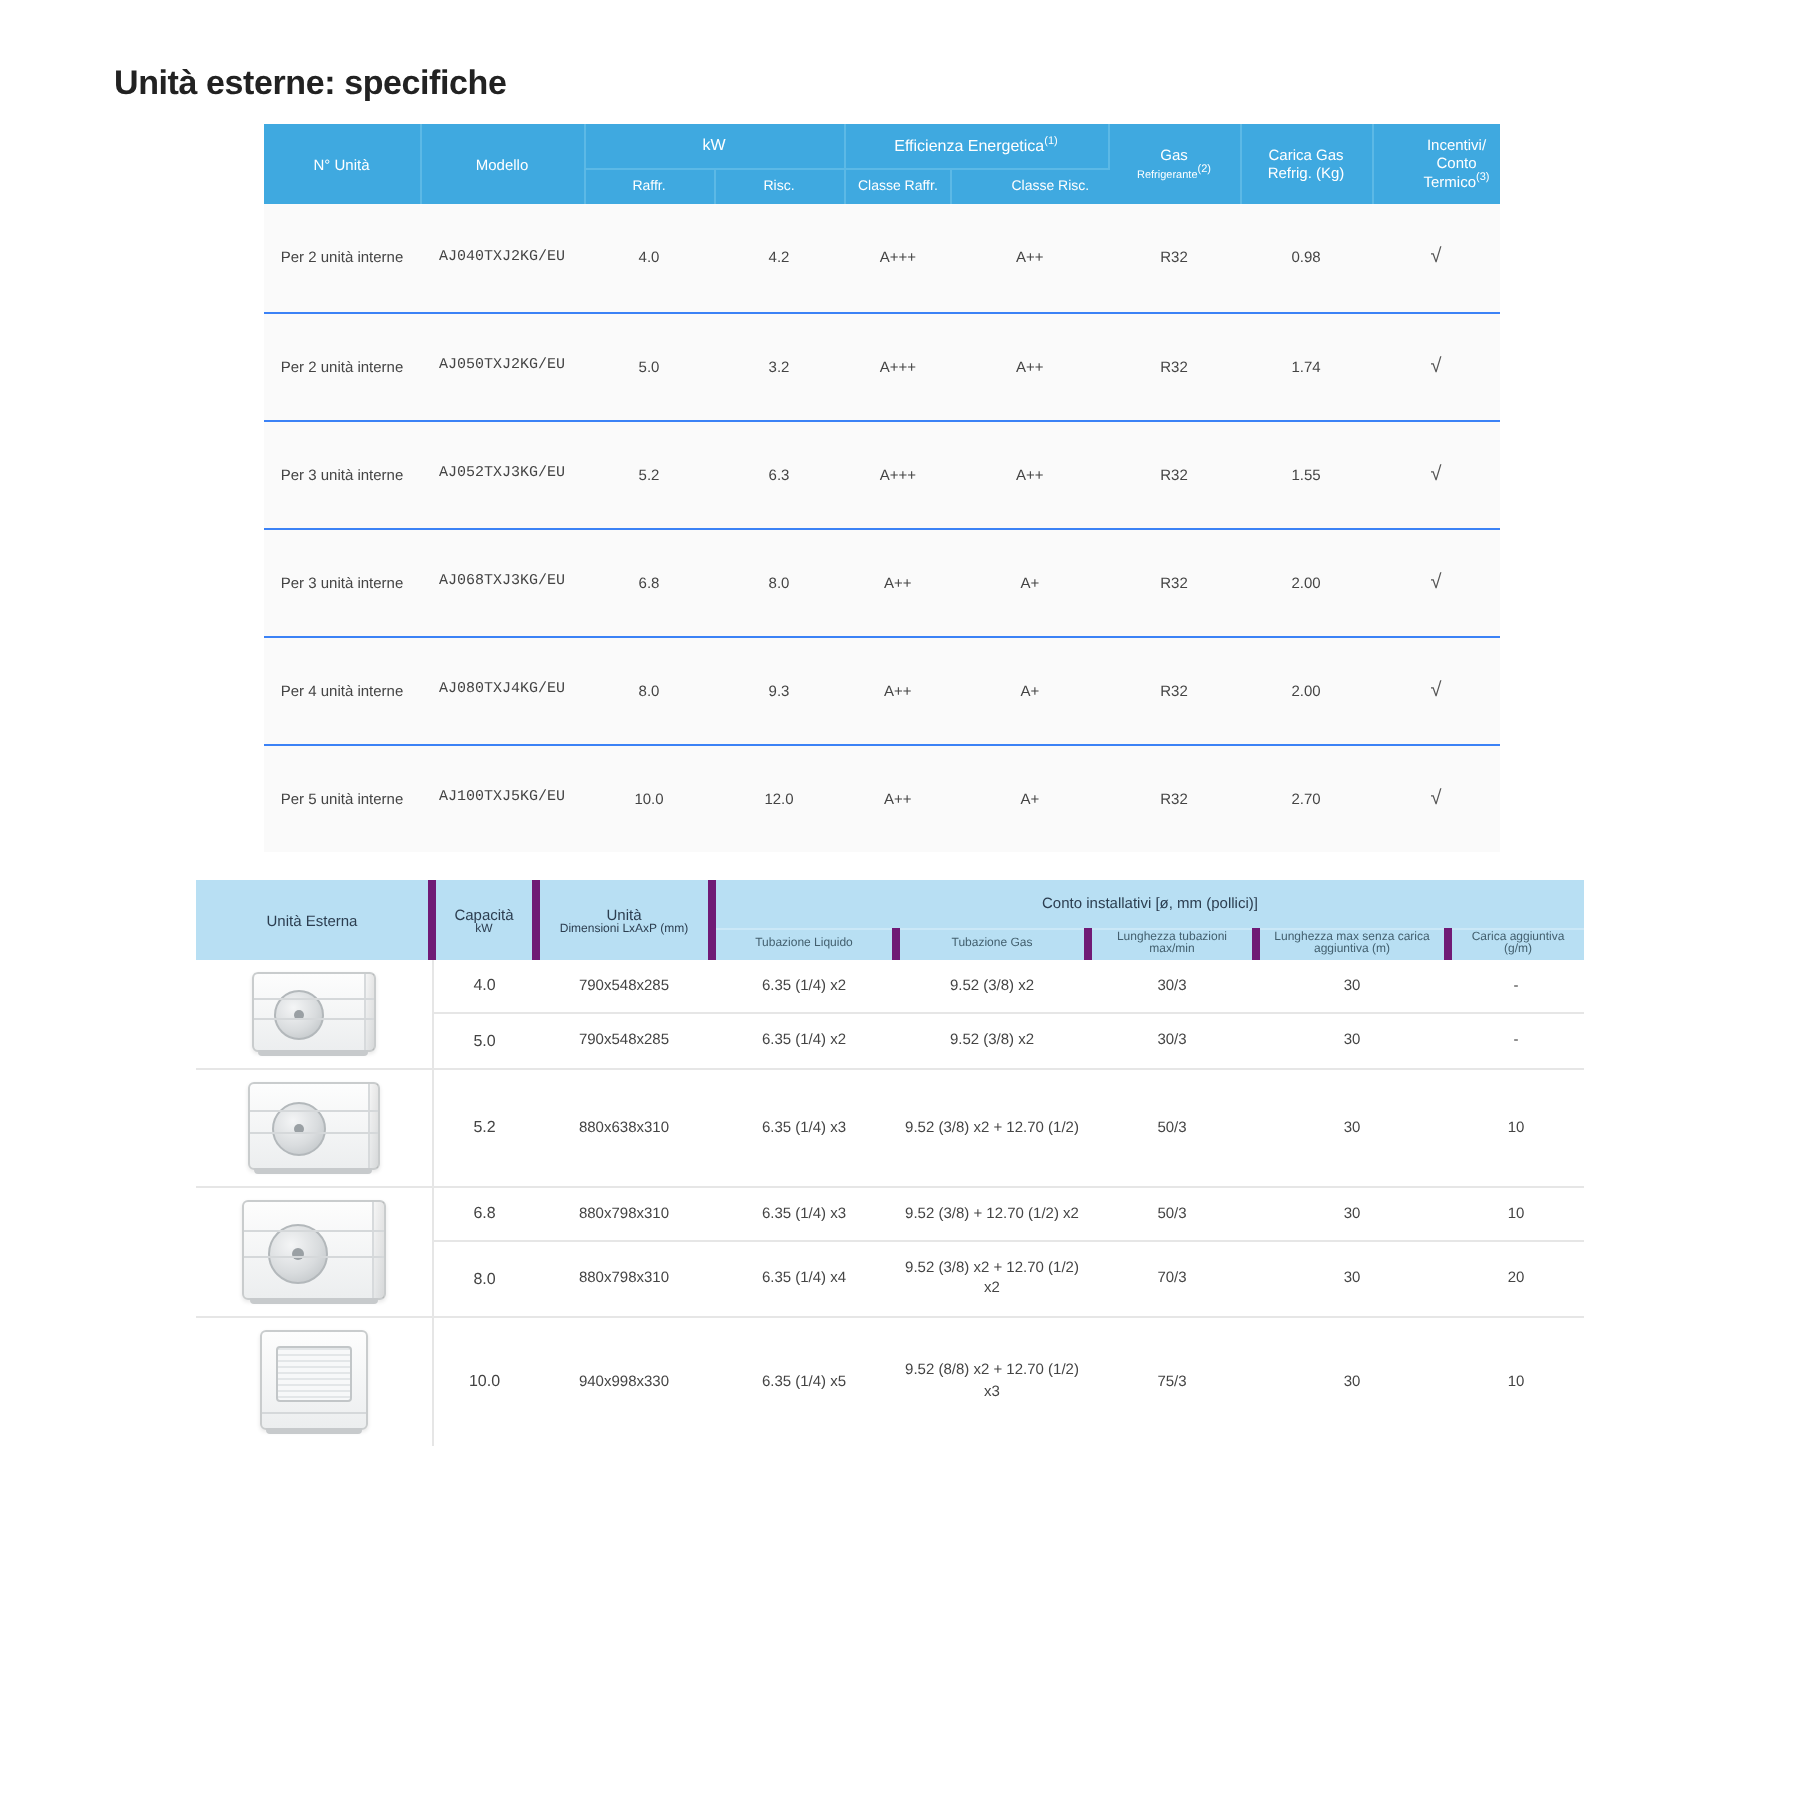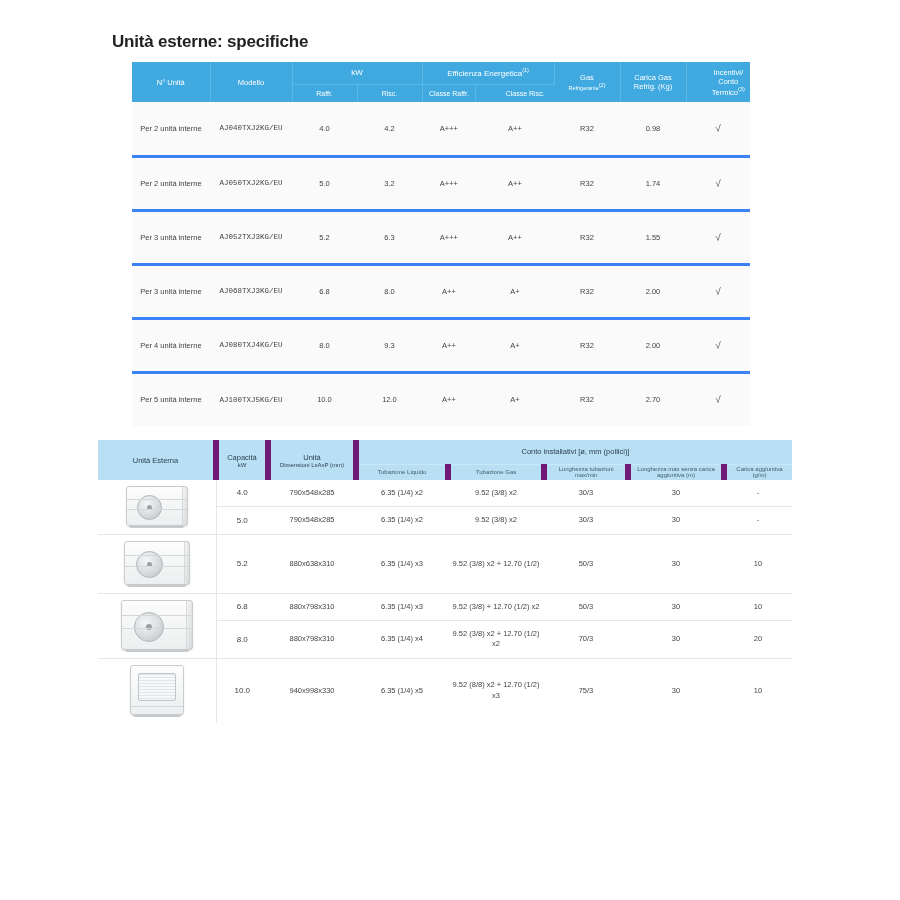--- a/index.html
+++ b/index.html
@@ -11,21 +11,21 @@
     color: #333;
   }
   .page { position: relative; width: 900px; height: 900px; overflow: hidden; }
 
   
   .sec1 { position: absolute; left: 0; top: 0; width: 900px; }
   .sec1 .title {
     font-size: 17px;
     font-weight: bold;
     color: #222;
-    padding-left: 112px;
+    padding-left: 57px;
     padding-top: 32px;
     padding-bottom: 10px;
     letter-spacing: -0.2px;
   }
   table { border-collapse: collapse; }
 
   .t1 {
     margin-left: 132px;
     width: 618px;
     background: #fafafa;
@@ -42,21 +42,21 @@
   }
   .t1 thead th:last-child { border-right: none; padding-left: 20px; }
   .t1 thead .r1 th { height: 22px; }
   .t1 thead .r2 th { height: 18px; font-size: 7px; border-top: 1px solid #5cb9e6; }
   .t1 thead th.big { font-size: 8px; }
   .t1 tbody td {
     font-size: 7.5px;
     text-align: center;
     color: #444;
     height: 54px;
-    border-bottom: 3px solid #3b82f6;
+    border-bottom: 1px solid #3b82f6;
     padding: 0 2px;
   }
   .t1 tbody tr:last-child td { border-bottom: none; }
   .t1 tbody td.unit { font-size: 7.5px; color: #444; }
   .t1 tbody td.model { font-size: 7.5px; color: #444; font-family: Liberation Mono, monospace; }
   .t1 tbody td.check { font-size: 10px; color: #555; }
   .sup { font-size: 5.5px; vertical-align: super; }
 
   
   .sec2 { position: absolute; left: 0; top: 440px; width: 900px; }
@@ -74,21 +74,21 @@
     width: 694px;
     background: #ffffff;
   }
   .t2 thead th {
     background: #b8dff3;
     color: #2c3e50;
     font-weight: normal;
     font-size: 7.5px;
     text-align: center;
     vertical-align: middle;
-    border-right: 6px solid #701a75;
+    border-right: 4px solid #701a75;
     padding: 0 3px;
   }
   .t2 thead th:last-child { border-right: none; }
   .t2 thead .r1 th { height: 24px; }
   .t2 thead .r2 th { height: 16px; font-size: 6px; color: #43606f; border-top: 1px solid #cbe8f7; }
   .t2 tbody td {
     font-size: 7.5px;
     text-align: center;
     color: #444;
     border-bottom: 1px solid #e6e6e6;

